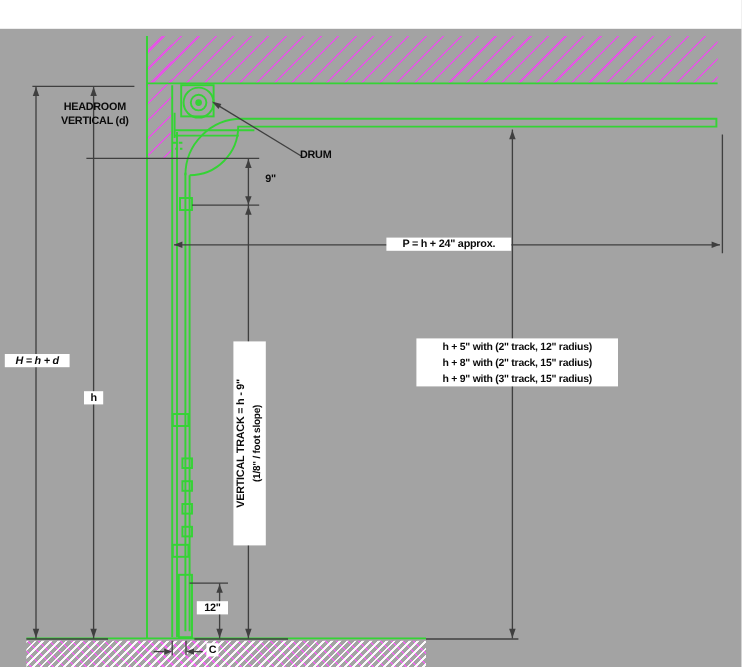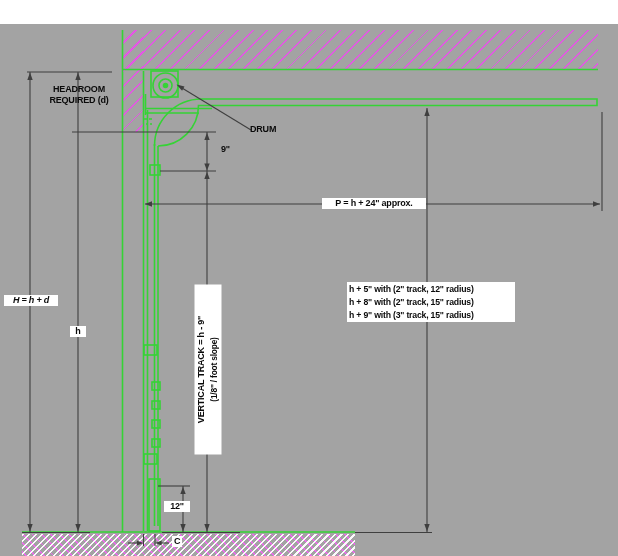--- a/index.html
+++ b/index.html
@@ -5,21 +5,21 @@
   html,body{margin:0;padding:0;background:#fff;}
   .stage{position:relative;width:618px;height:556px;background:#a3a3a3;overflow:hidden;
          font-family:"Liberation Sans",sans-serif;margin-top:24px;}
   .hatch{position:absolute;}
   .hatch-solid{background:repeating-linear-gradient(135deg,transparent 0 9px,#e357e3 9px 10.3px);}
   .hatch-dotted{background:
       repeating-linear-gradient(135deg,rgba(255,255,255,.95) 0 1.6px,rgba(255,255,255,0) 1.6px 4.6px),
       repeating-linear-gradient(45deg,transparent 0 5.2px,#ee6aee 5.2px 6.5px);}
   svg.linework{position:absolute;left:0;top:0;}
   .lbl{position:absolute;color:#0a0a0a;font-weight:bold;font-size:9px;line-height:11px;
-       letter-spacing:-0.2px;white-space:nowrap;}
+       letter-spacing:-0.2px;white-space:nowrap;text-align:center;}
   .lbl.masked{background:#fff;}
   .lbl.center{text-align:center;}
   .heights{line-height:12.8px;font-size:8.7px;padding:1px 2px;}
   .vtrack-label{width:170px;height:27px;text-align:center;transform:rotate(-90deg);line-height:13px;}
   .vtrack-label .l2{font-size:8.4px;}
 </style>
 </head>
 <body>
 
 <div class="stage">
@@ -151,21 +151,21 @@
 
       <polygon points="136.8,516.4 136.8,521.6 143.4,519"></polygon>
       <polygon points="161.6,516.4 161.6,521.6 155.1,519"></polygon>
 
       <polygon points="176.5,60.5 184.5,62.6 182.1,66.8"></polygon>
     </g>
   </svg>
 
   <div class="lbl center" style="left:36px;top:60px;width:86px;">
     <div>HEADROOM</div>
-    <div>REQUIRED (d)</div>
+    <div>VERTICAL (d)</div>
   </div>
 
   <div class="lbl" style="left:250px;top:100px;">DRUM</div>
 
   <div class="lbl" style="left:221px;top:120px;">9"</div>
 
   <div class="lbl masked center" style="left:322px;top:173.5px;width:104px;">P = h + 24" approx.</div>
 
   <div class="lbl masked heights" style="left:347px;top:258px;width:164px;">
     <div>h + 5" with (2" track, 12" radius)</div>

